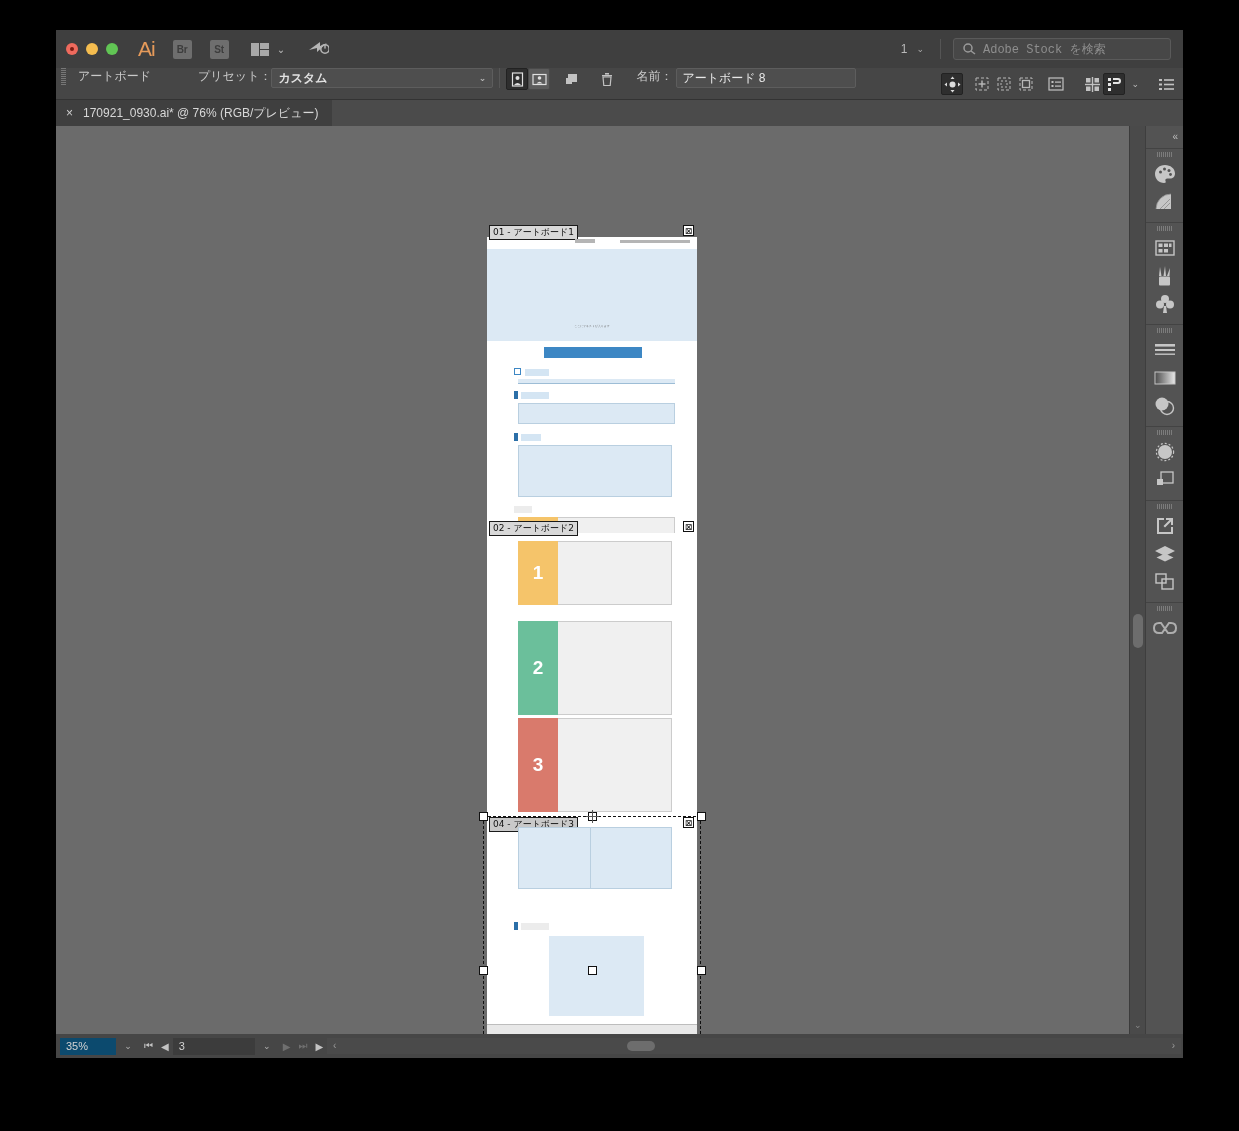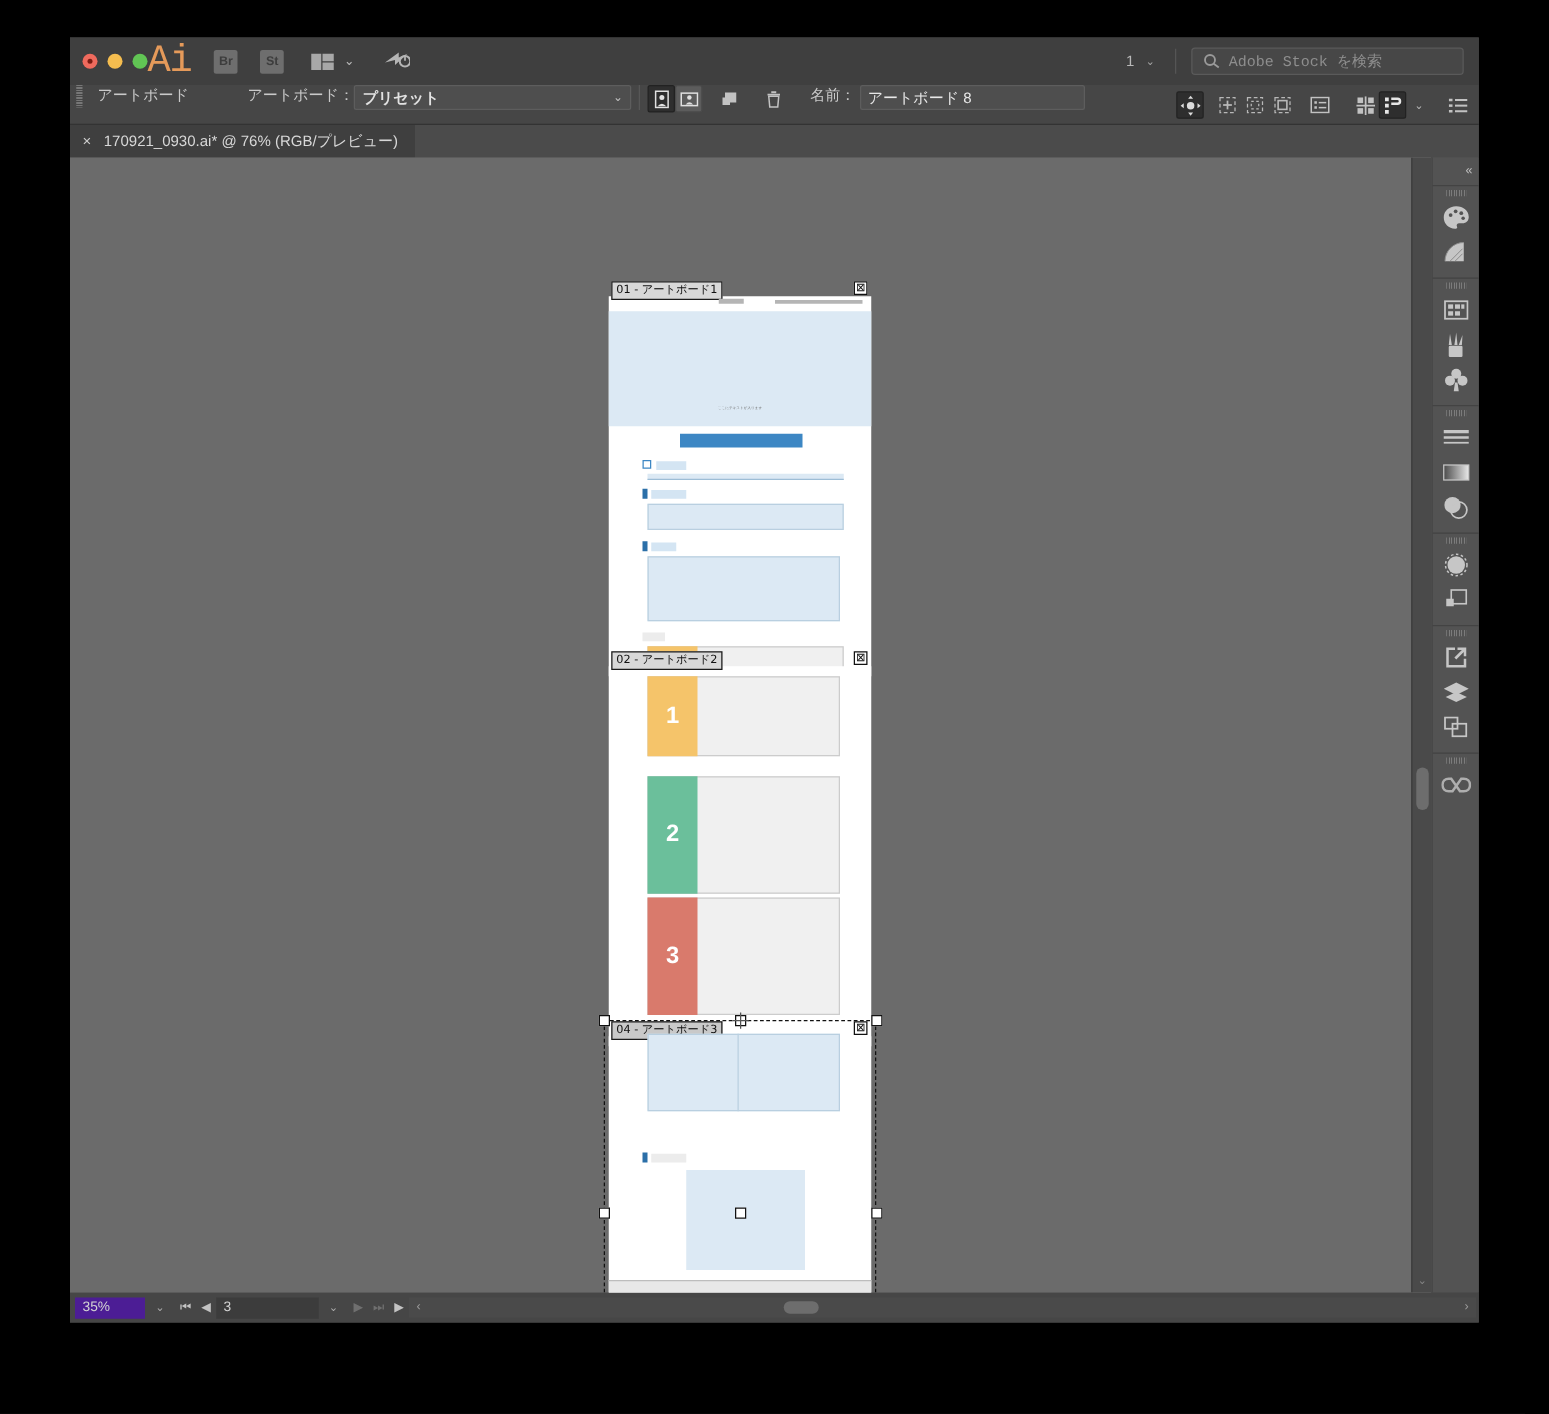--- a/index.html
+++ b/index.html
@@ -25,22 +25,22 @@
   .traffic { display: flex; gap: 8px; padding-left: 10px; align-items: center; }
   .dot { width: 12px; height: 12px; border-radius: 50%; }
   .dot.r { background: #ef6a5d; }
   .dot.y { background: #f5bd4f; }
   .dot.g { background: #61c554; }
   .dot.r::after {
     content:""; display:block; width:4px;height:4px;border-radius:50%;
     background:#7a1b12; margin:4px auto;
   }
   .ai-logo {
-    font-family: Liberation Mono, monospace;
-    color: #e59a5a; font-size: 31px; letter-spacing: -1px;
+    font-family: Liberation Sans, sans-serif;
+    color: #e59a5a; font-size: 21px; margin-left: 20px; letter-spacing: -1px;
   }
   .appbtn {
     width: 19px; height: 19px; border-radius: 2px; background: #6e6e6e;
     color: #3d3d3d; font-size: 10px; font-weight: bold;
     display: flex; align-items: center; justify-content: center;
     margin-left: 18px;
   }
   .arrange-ic { margin-left: 22px; display: flex; gap: 1px; }
   .arr-l { width: 8px; height: 13px; background: #a8a8a8; }
   .arr-r { display: flex; flex-direction: column; gap: 1px; }
@@ -112,21 +112,21 @@
   .hscroll-row { height: 24px; background: #464646; display: flex; align-items: center; flex: 0 0 24px; }
   .hs-track { flex: 1; height: 16px; background: #4a4a4a; position: relative; margin-right: 2px; }
   .hs-thumb {
     position: absolute; top: 3px; left: 300px; width: 28px; height: 10px;
     background: #6d6d6d; border-radius: 5px;
   }
   .arrow-s { color: #9a9a9a; font-size: 10px; padding: 0 6px; }
 
   
   .zoombox {
-    width: 56px; height: 17px; background: #4c1d95; color: #d3d3d3;
+    width: 56px; height: 17px; background: #0c4a6e; color: #d3d3d3;
     font-size: 11px; display: flex; align-items: center; padding-left: 6px; margin-left: 4px;
   }
   .st-caret { color: #b0b0b0; font-size: 9px; width: 24px; text-align: center; }
   .navic { color: #c3c3c3; font-size: 10px; padding: 0 4px; }
   .navic.dim { color: #6f6f6f; }
   .pagebox {
     width: 82px; height: 17px; background: #3c3c3c; color: #d3d3d3;
     font-size: 11px; display: flex; align-items: center; padding-left: 6px;
   }
   .toolname { color: #d0d0d0; font-size: 11px; flex: 1; text-align: center; }
@@ -228,23 +228,23 @@
           <line x1="9" y1="9" x2="13" y2="12" stroke="#9a9a9a" stroke-width="1.5"></line>
         </svg>
         <span class="stock-txt">Adobe Stock を検索</span>
       </div>
     </div>
   </div>
 
   <div class="ctrlbar">
     <div class="grip"></div>
     <div class="lbl" style="margin-left:12px;width:120px">アートボード</div>
-    <div class="lbl">アートボード：</div>
+    <div class="lbl">プリセット：</div>
     <div class="preset-sel">
-      <span>プリセット</span>
+      <span>カスタム</span>
       <span style="color:#bbb;font-size:9px">⌄</span>
     </div>
 
     <div class="ctrl-sep"></div>
 
     <div class="ic-btn on">
       <svg width="15" height="15" viewBox="0 0 15 15">
         <rect x="2.5" y="1" width="10" height="13" fill="none" stroke="#e0e0e0" stroke-width="1.2"></rect>
         <circle cx="7.5" cy="6" r="2" fill="#e0e0e0"></circle>
         <path d="M4 13 q3.5 -4 7 0 z" fill="#e0e0e0"></path>

